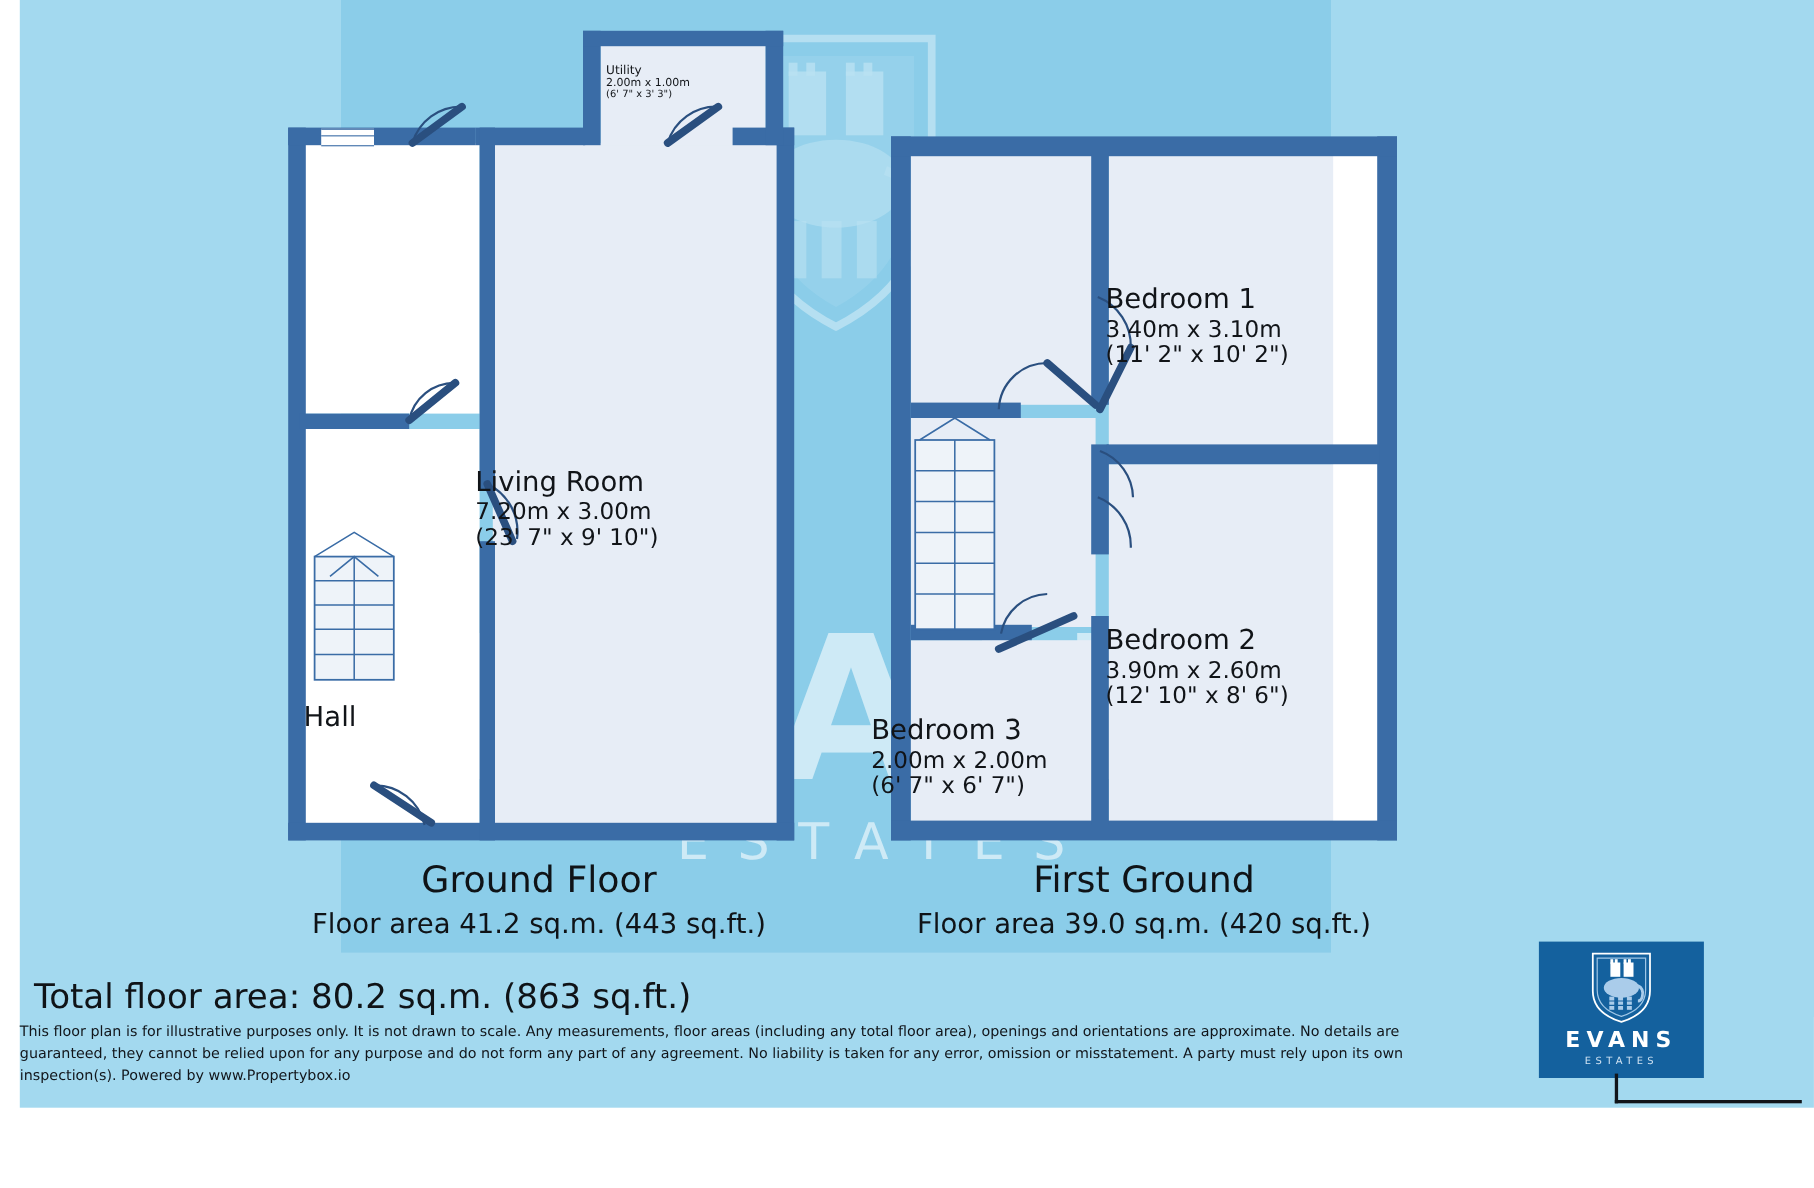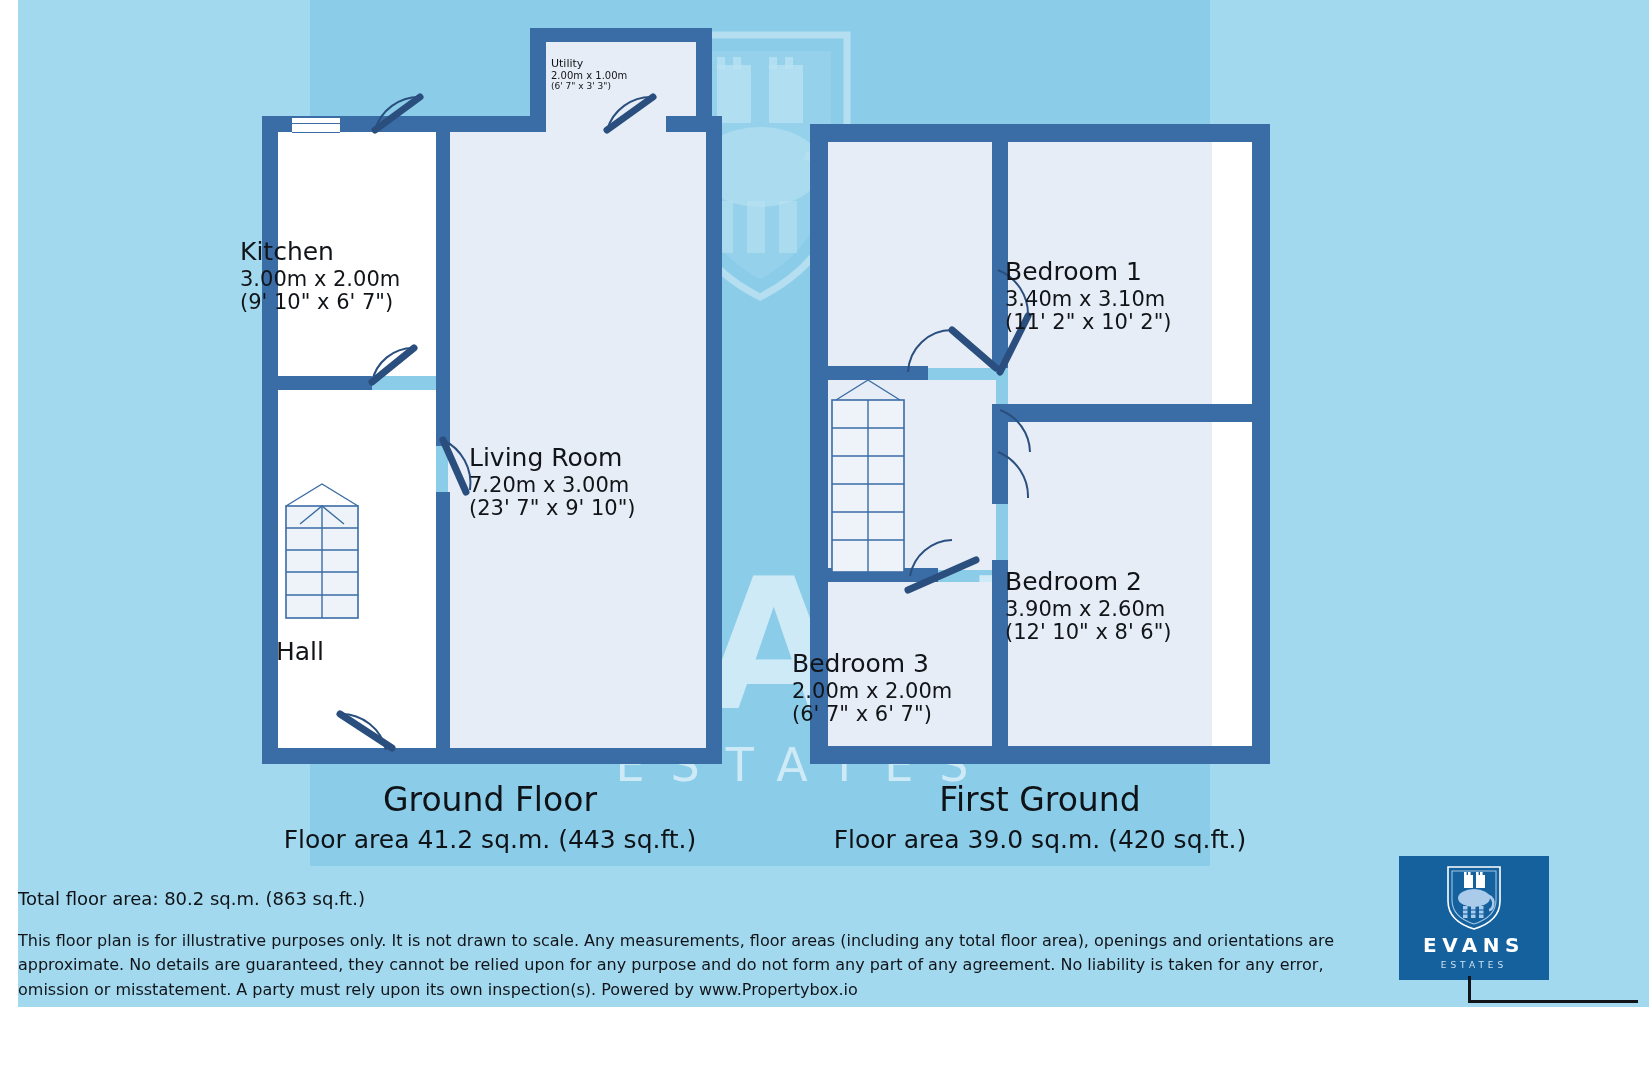--- a/index.html
+++ b/index.html
@@ -96,30 +96,30 @@
     position:absolute;
     text-align:center;
     color:#0f1317;
     white-space:nowrap;
   }
   .floor-title .ft{ font-size:33px; display:block; margin-bottom:6px;}
   .floor-title .fa{ font-size:25px; display:block;}
 
   .total-area{
     position:absolute;
-    left:18px; top:888px;
-    font-size:18px;
+    left:31px; top:888px;
+    font-size:31px;
     color:#0f1317;
     white-space:nowrap;
   }
   .disclaimer{
     position:absolute;
     left:18px; top:929px;
     width:1330px;
-    font-size:16px;
+    font-size:13px;
     line-height:1.52;
     color:#11151a;
   }
 
   
   .logo-box{
     position:absolute;
     left:1399px; top:856px;
     width:150px; height:124px;
     background:#14619e;
@@ -232,33 +232,28 @@
       <rect x="2" y="26" width="72" height="112" fill="#eef3f9" stroke="#3a6ca6" stroke-width="1.6"></rect>
       <line x1="2" y1="48" x2="74" y2="48" stroke="#3a6ca6" stroke-width="1.4"></line>
       <line x1="2" y1="70" x2="74" y2="70" stroke="#3a6ca6" stroke-width="1.4"></line>
       <line x1="2" y1="92" x2="74" y2="92" stroke="#3a6ca6" stroke-width="1.4"></line>
       <line x1="2" y1="115" x2="74" y2="115" stroke="#3a6ca6" stroke-width="1.4"></line>
       <line x1="38" y1="26" x2="38" y2="138" stroke="#3a6ca6" stroke-width="1.4"></line>
       <path d="M2 26 L38 4 L74 26" fill="none" stroke="#3a6ca6" stroke-width="1.4"></path>
       <path d="M16 44 L38 26 L60 44" fill="none" stroke="#3a6ca6" stroke-width="1.4"></path>
     </svg>
 
-    <div class="rlabel" style="left:240px;top:238px;width:240px;">
-      <span class="nm">Kitchen</span>
-      <span class="dm">3.00m x 2.00m</span>
-      <span class="df">(9' 10" x 6' 7")</span>
-    </div>
 
     <div class="rlabel small" style="left:551px;top:58px;width:140px;">
       <span class="nm">Utility</span>
       <span class="dm">2.00m x 1.00m</span>
       <span class="df">(6' 7" x 3' 3")</span>
     </div>
 
-    <div class="rlabel" style="left:469px;top:424px;width:245px;margin-top:20px;">
+    <div class="rlabel" style="left:432px;top:424px;width:245px;">
       <span class="nm">Living Room</span>
       <span class="dm">7.20m x 3.00m</span>
       <span class="df">(23' 7" x 9' 10")</span>
     </div>
 
     <div class="rlabel" style="left:276px;top:638px;width:160px;">
       <span class="nm">Hall</span>
     </div>
   </div>
 

